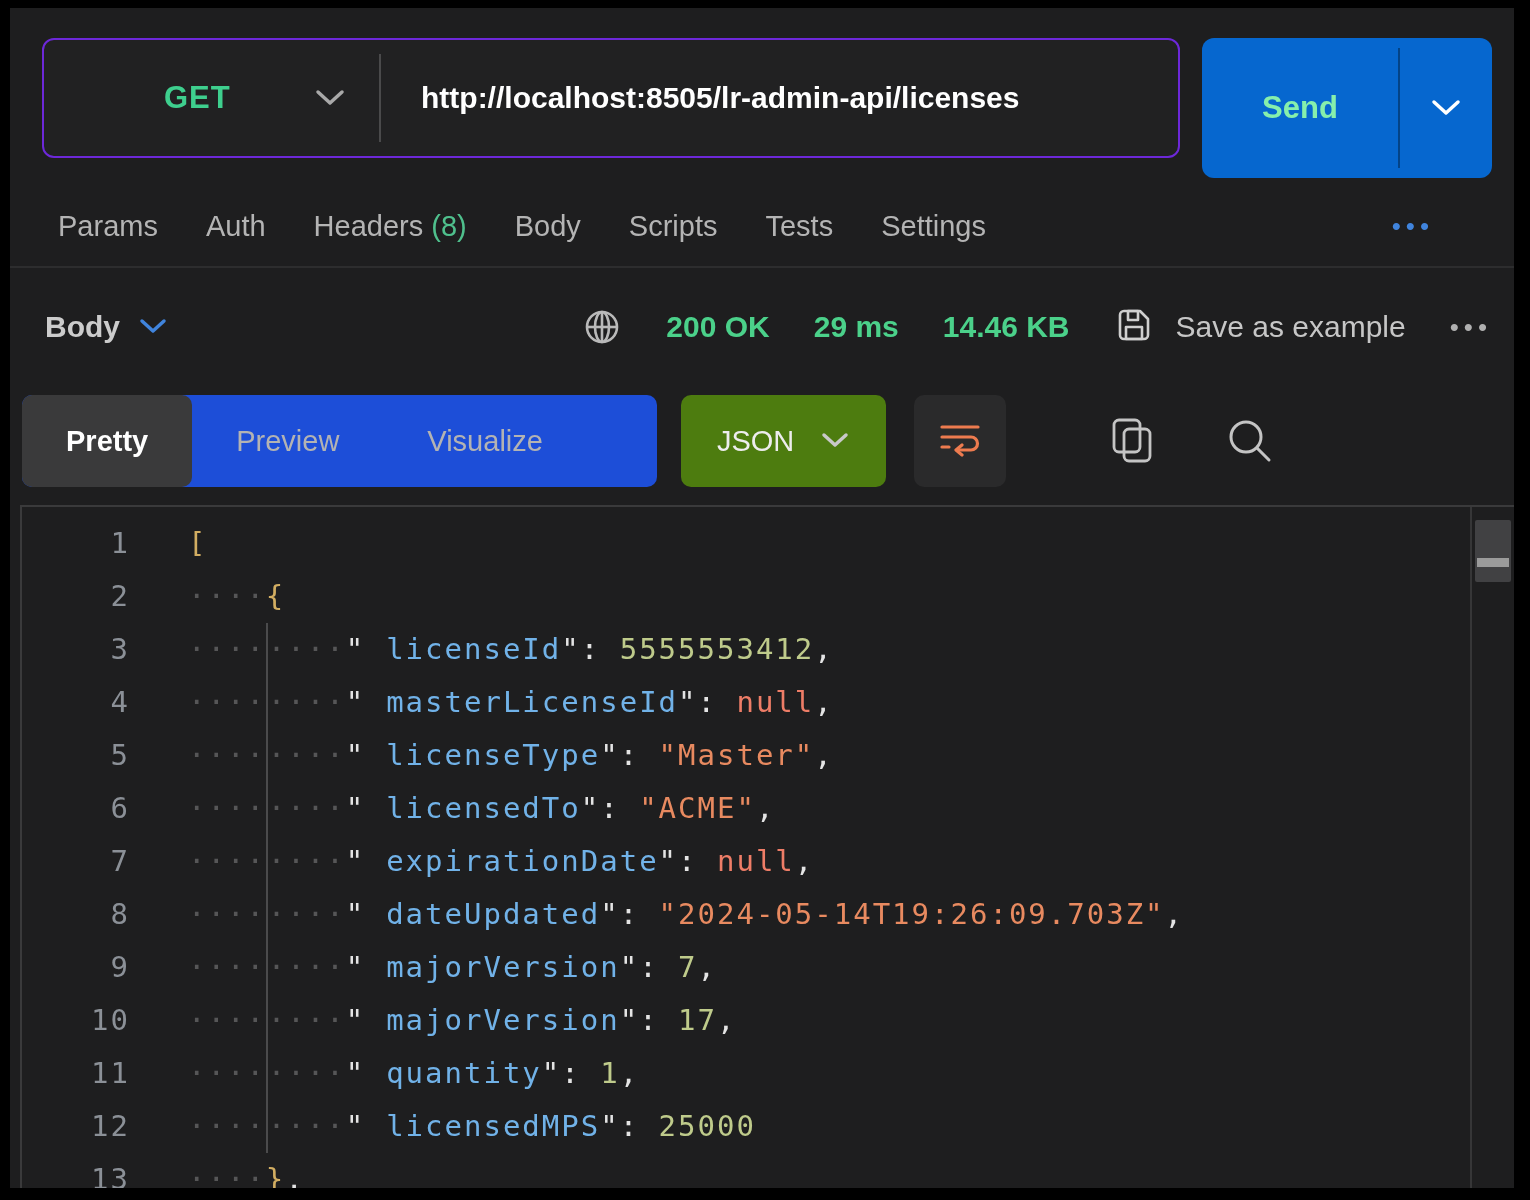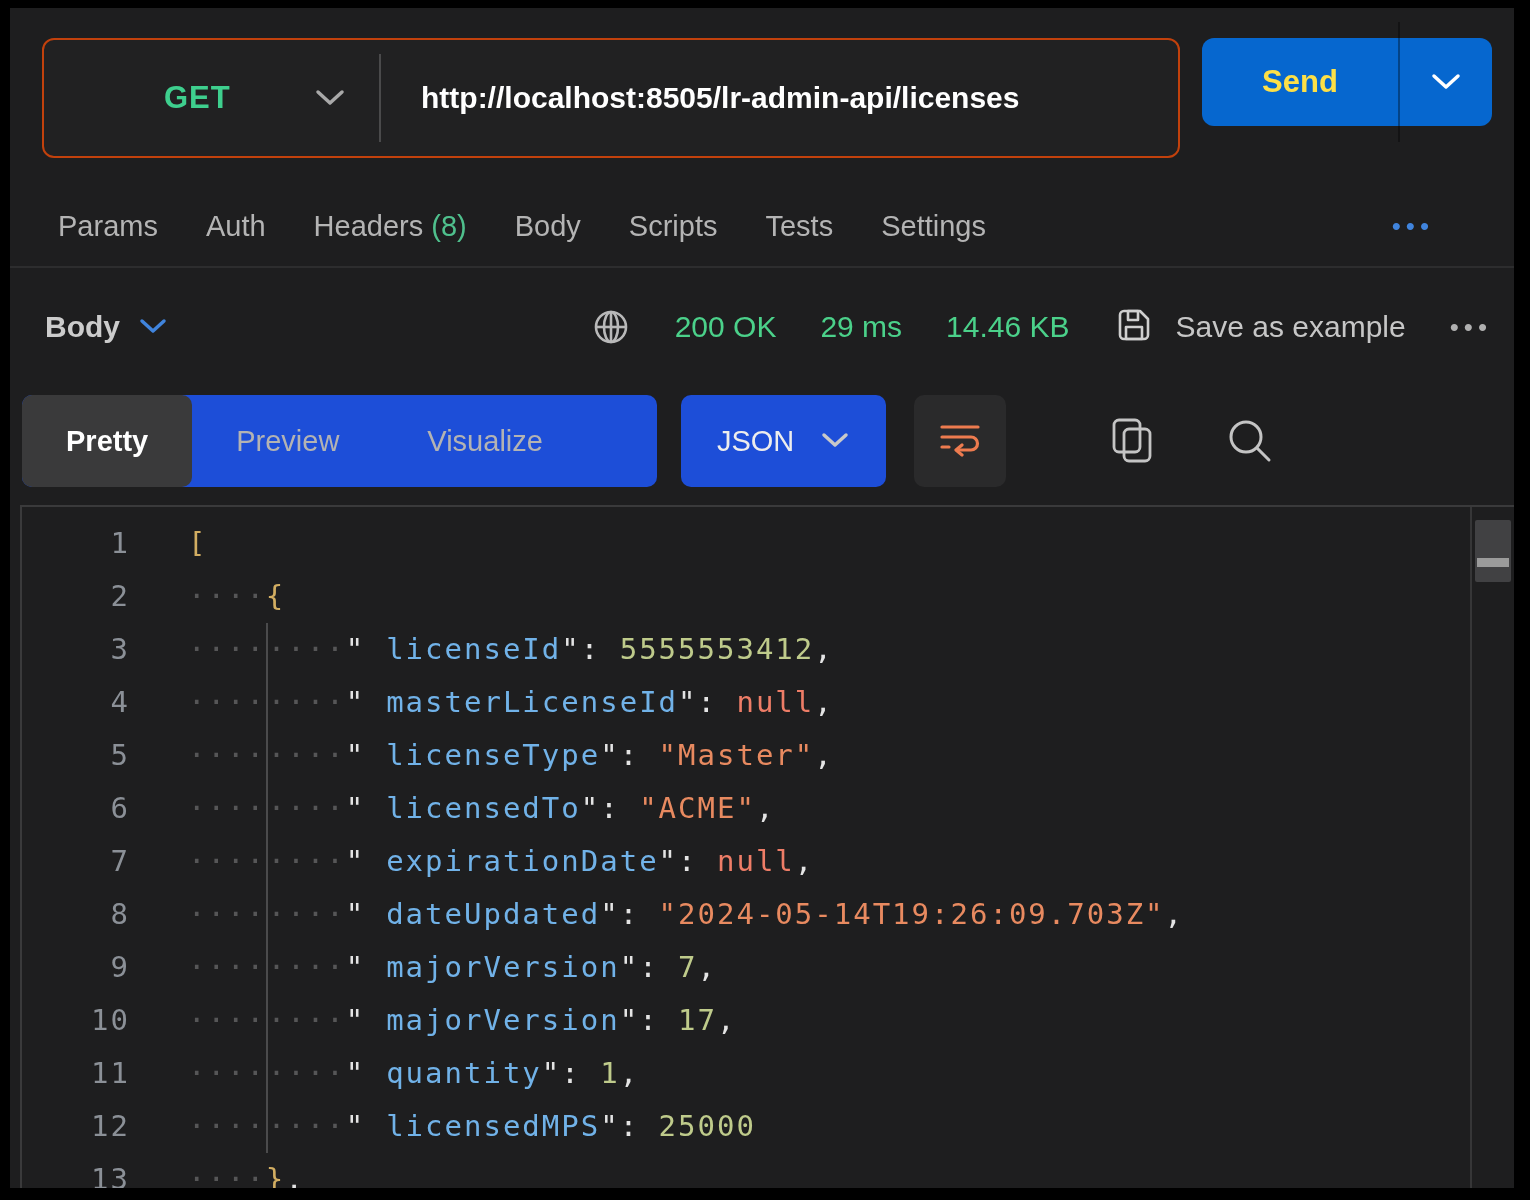--- a/index.html
+++ b/index.html
@@ -8,41 +8,41 @@
     font-family:"Liberation Sans",sans-serif;
     -webkit-font-smoothing:antialiased;
   }
   .frame{
     position:absolute;left:10px;top:8px;width:1504px;height:1180px;
     background:#1e1e1f;overflow:hidden;
   }
   
   .request-bar{
     position:absolute;left:32px;top:30px;width:1138px;height:120px;
-    border:2px solid #c2410c;border-radius:12px;background:#212122;
+    border:2px solid #6d28d9;border-radius:12px;background:#212122;
     display:flex;align-items:stretch;box-sizing:border-box;
   }
   .method{
     width:335px;display:flex;align-items:center;box-sizing:border-box;
     padding-left:120px;cursor:pointer;position:relative;
   }
   .method-label{
     color:var(--method-green);font-weight:bold;font-size:31px;letter-spacing:1px;
   }
   .method .chev{position:absolute;right:32px;color:#a9a9a9;}
   .vr{width:2px;background:#4a4a4b;margin:14px 0;}
   .url{
     flex:1;display:flex;align-items:center;padding-left:40px;
     color:#ffffff;font-weight:bold;font-size:30px;white-space:nowrap;overflow:hidden;
   }
   
   .send{
-    position:absolute;left:1192px;top:30px;width:290px;height:88px;
+    position:absolute;left:1192px;top:30px;width:290px;height:140px;
     background:var(--accent-blue);border-radius:12px;display:flex;align-items:center;
-    color:#fde047;cursor:pointer;
+    color:#86efac;cursor:pointer;
   }
   .send-label{flex:1;text-align:center;font-weight:bold;font-size:31px;}
   .send-divider{width:2px;height:120px;background:rgba(0,0,0,0.35);}
   .send-caret{width:92px;display:flex;align-items:center;justify-content:center;color:#fff;}
   
   .tabs-row{
     position:absolute;left:0;top:186px;width:100%;height:64px;
     display:flex;align-items:center;padding:0 48px;box-sizing:border-box;
   }
   .rtabs{display:flex;align-items:center;gap:48px;}
@@ -54,37 +54,37 @@
   .divider{position:absolute;left:0;top:258px;width:100%;height:2px;background:#2d2d2e;}
   
   .meta-row{
     position:absolute;left:0;top:284px;width:100%;height:70px;
     display:flex;align-items:center;padding:0 22px 0 35px;box-sizing:border-box;gap:44px;
   }
   .resp-view{display:flex;align-items:center;gap:18px;cursor:pointer;}
   .resp-view-label{color:#cccccc;font-weight:bold;font-size:30px;}
   .resp-view .chev{color:var(--link-blue);}
   .globe{margin-left:auto;display:flex;align-items:center;color:#b9b9b9;cursor:pointer;}
-  .green{color:var(--status-green);font-size:30px;font-weight:400;white-space:nowrap;}
+  .green{color:var(--status-green);font-size:30px;font-weight:700;white-space:nowrap;}
   .save-group{display:flex;align-items:center;gap:22px;cursor:pointer;}
   .save-group svg{color:#cfcfcf;}
   .save-label{color:#c6c6c6;font-size:30px;white-space:nowrap;}
   
   .toolbar-row{
     position:absolute;left:12px;top:387px;width:1480px;height:92px;
     display:flex;align-items:center;
   }
   .vtabs{display:flex;align-items:stretch;height:92px;background:#1d4ed8;border-radius:10px;padding-right:70px;}
   .vtab{
     display:flex;align-items:center;padding:0 44px;font-size:29px;color:#b3b3b3;
     cursor:pointer;border-radius:10px;white-space:nowrap;
   }
   .vtab.active{background:#3a3a3b;color:#ffffff;font-weight:bold;}
   .format-btn{
-    margin-left:24px;height:92px;background:#1d4ed8;border-radius:10px;
+    margin-left:24px;height:92px;background:#4d7c0f;border-radius:10px;
     display:flex;align-items:center;padding:0 36px;gap:26px;cursor:pointer;
   }
   .format-label{color:#ededed;font-size:29px;font-weight:500;}
   .format-btn .chev{color:#c9c9c9;}
   .wrap-btn{
     margin-left:28px;width:92px;height:92px;background:#2a2a2b;border-radius:10px;
     display:flex;align-items:center;justify-content:center;cursor:pointer;color:var(--wrap-orange);
   }
   .icon-btn{display:flex;align-items:center;justify-content:center;color:#c4c4c4;cursor:pointer;}
   .icon-copy{margin-left:104px;}

